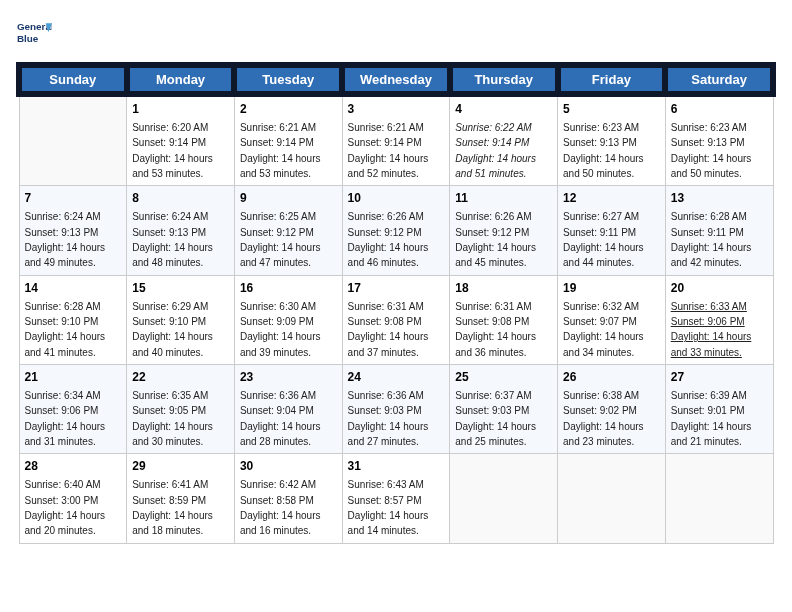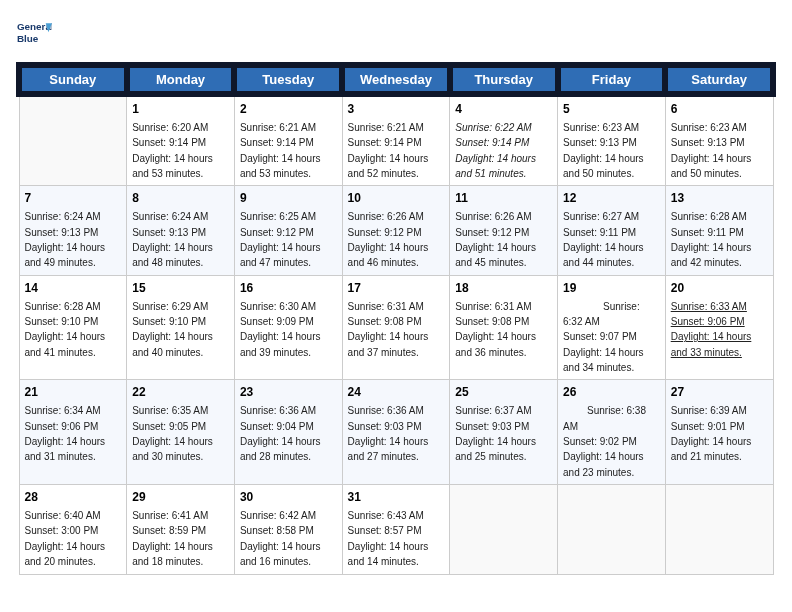--- a/index.html
+++ b/index.html
@@ -179,21 +179,21 @@
 Daylight: 14 hours
 and 39 minutes.</span></td>
         <td><span class="day-number">17</span><span class="day-info" style="white-space: pre-wrap;">Sunrise: 6:31 AM
 Sunset: 9:08 PM
 Daylight: 14 hours
 and 37 minutes.</span></td>
         <td><span class="day-number">18</span><span class="day-info" style="white-space: pre-wrap;">Sunrise: 6:31 AM
 Sunset: 9:08 PM
 Daylight: 14 hours
 and 36 minutes.</span></td>
-        <td><span class="day-number">19</span><span class="day-info" style="white-space: pre-wrap; margin-left: 40px;">Sunrise: 6:32 AM
+        <td><span class="day-number">19</span><span class="day-info" style="white-space: pre-wrap;">Sunrise: 6:32 AM
 Sunset: 9:07 PM
 Daylight: 14 hours
 and 34 minutes.</span></td>
         <td><span class="day-number">20</span><span class="day-info" style="white-space: pre-wrap; text-decoration: underline;">Sunrise: 6:33 AM
 Sunset: 9:06 PM
 Daylight: 14 hours
 and 33 minutes.</span></td>
       </tr>
       <tr>
         <td><span class="day-number">21</span><span class="day-info" style="white-space: pre-wrap;">Sunrise: 6:34 AM
@@ -209,21 +209,21 @@
 Daylight: 14 hours
 and 28 minutes.</span></td>
         <td><span class="day-number">24</span><span class="day-info" style="white-space: pre-wrap;">Sunrise: 6:36 AM
 Sunset: 9:03 PM
 Daylight: 14 hours
 and 27 minutes.</span></td>
         <td><span class="day-number">25</span><span class="day-info" style="white-space: pre-wrap;">Sunrise: 6:37 AM
 Sunset: 9:03 PM
 Daylight: 14 hours
 and 25 minutes.</span></td>
-        <td><span class="day-number">26</span><span class="day-info" style="white-space: pre-wrap; margin-left: 24px;">Sunrise: 6:38 AM
+        <td><span class="day-number">26</span><span class="day-info" style="white-space: pre-wrap;">Sunrise: 6:38 AM
 Sunset: 9:02 PM
 Daylight: 14 hours
 and 23 minutes.</span></td>
         <td><span class="day-number">27</span><span class="day-info" style="white-space: pre-wrap; text-align: right;">Sunrise: 6:39 AM
 Sunset: 9:01 PM
 Daylight: 14 hours
 and 21 minutes.</span></td>
       </tr>
       <tr>
         <td><span class="day-number">28</span><span class="day-info" style="white-space: pre-wrap;">Sunrise: 6:40 AM

